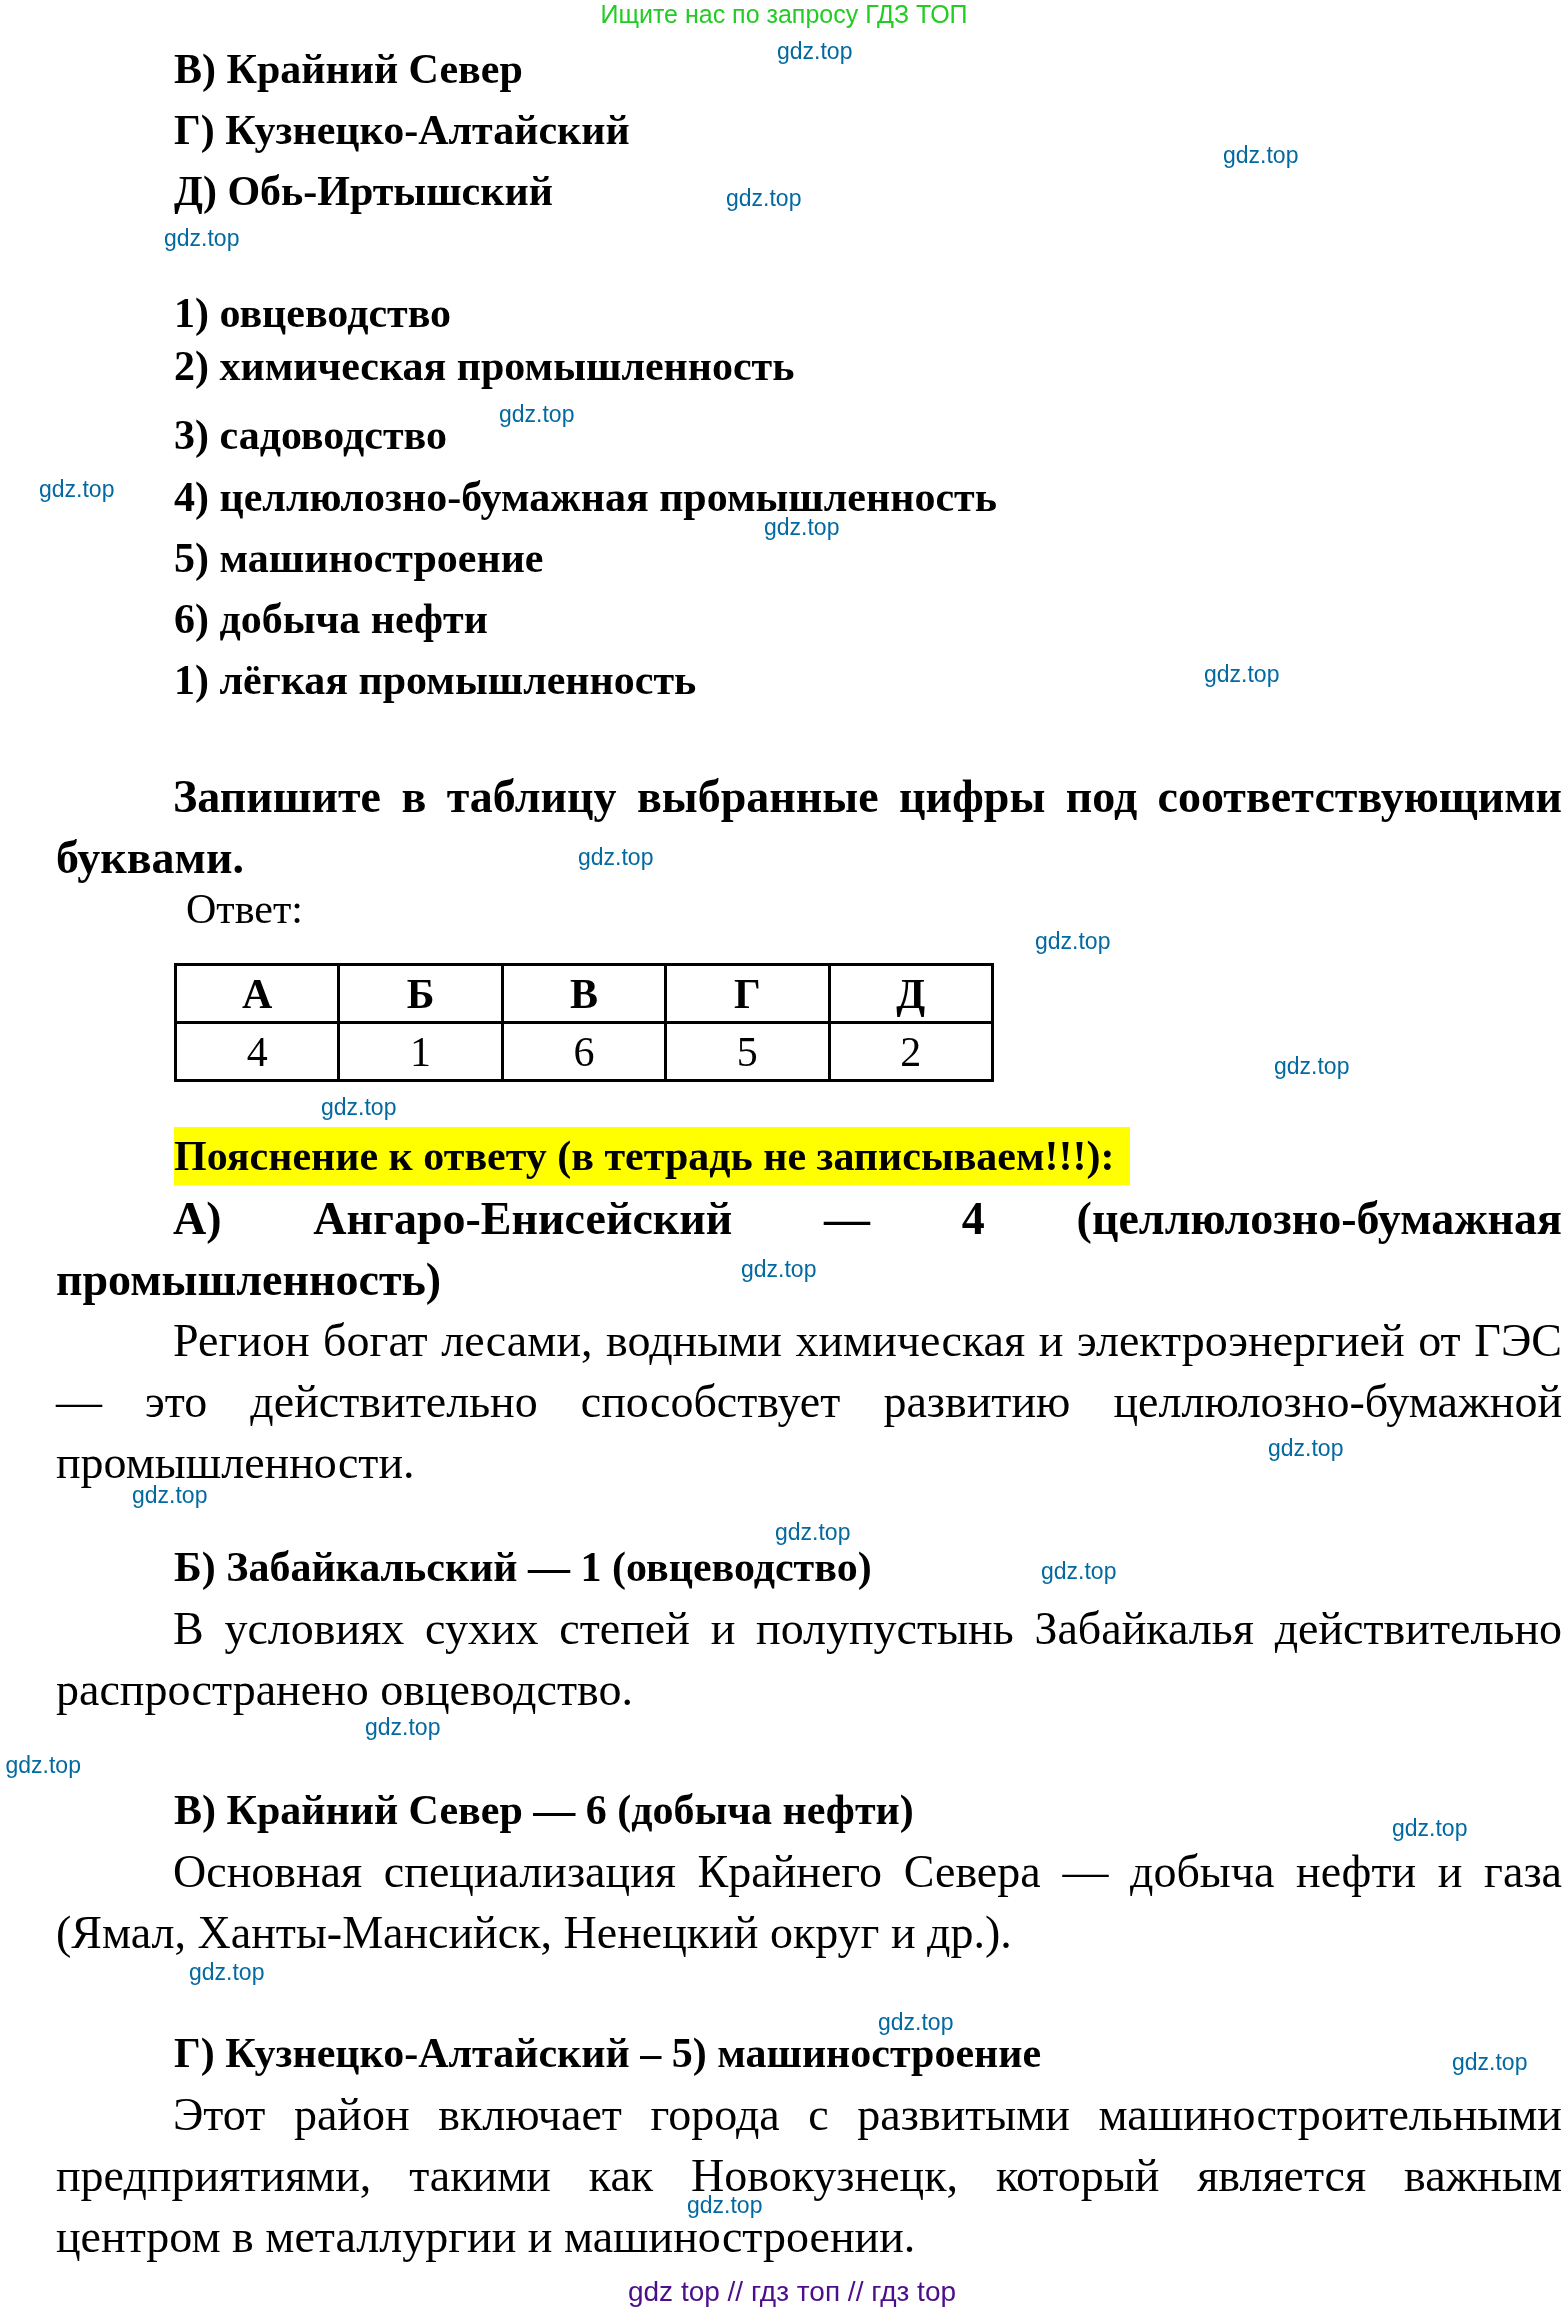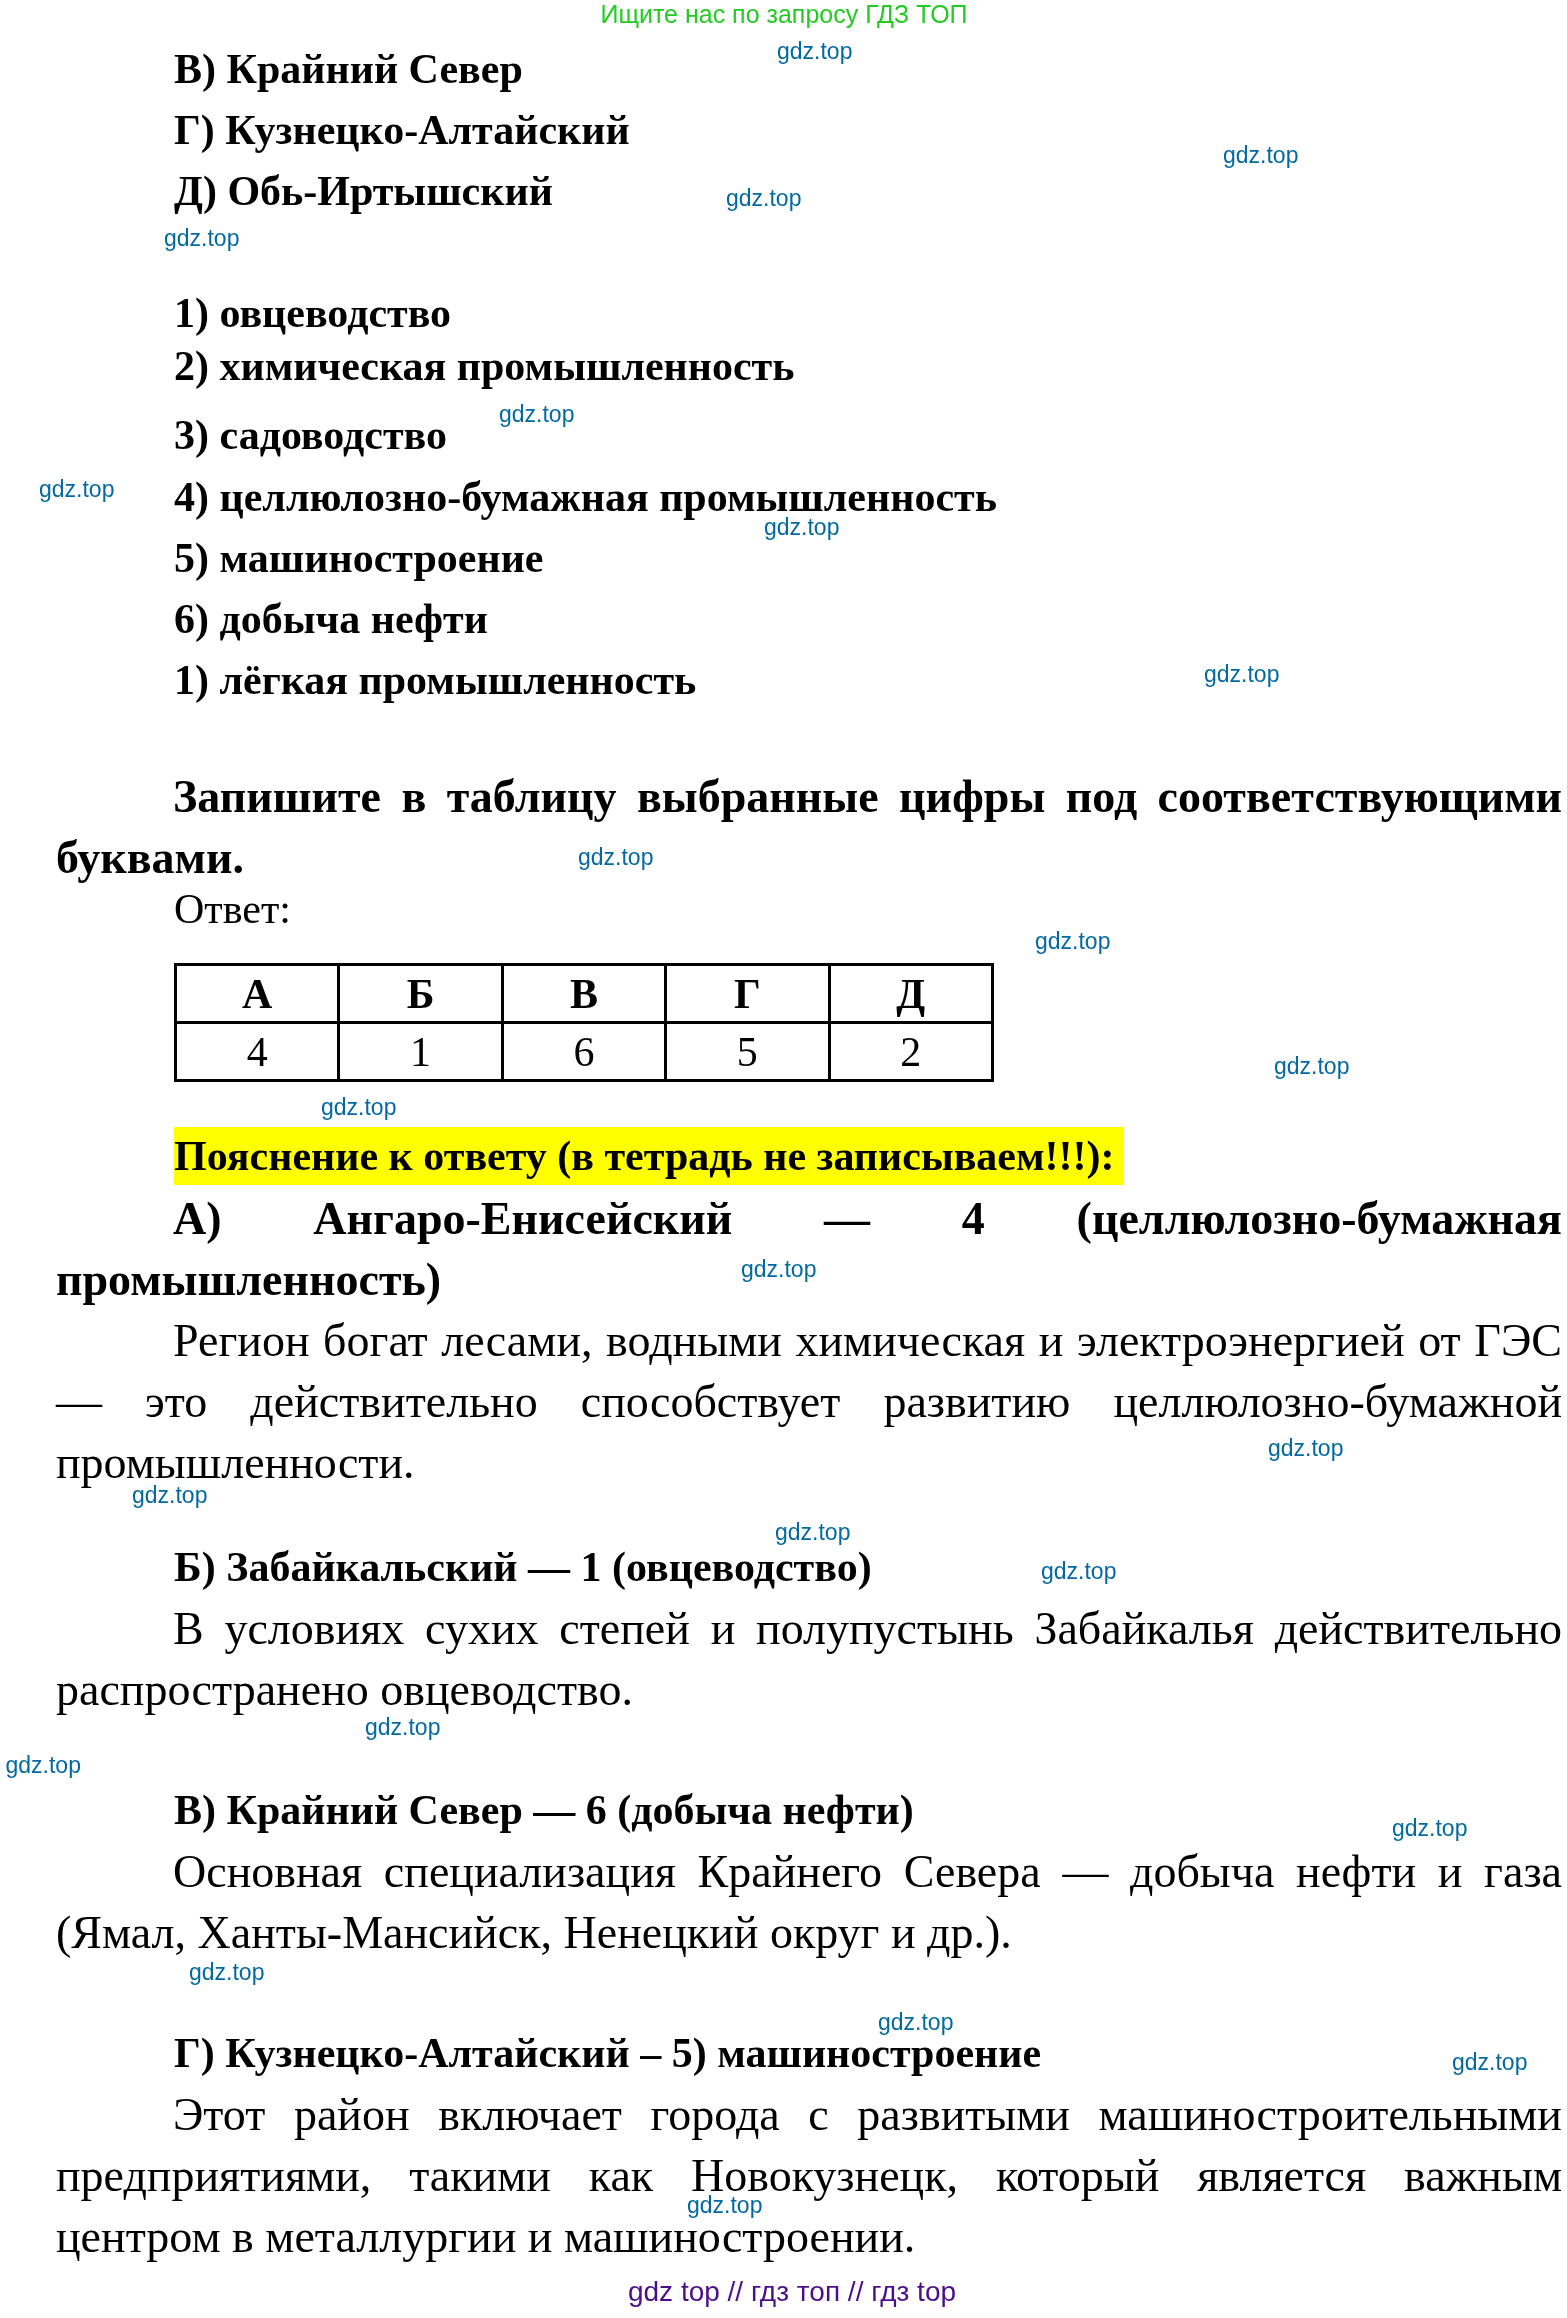--- a/index.html
+++ b/index.html
@@ -5,25 +5,25 @@
   html, body { margin:0; padding:0; background:#ffffff; }
   body { width:1568px; height:2319px; position:relative; overflow:hidden;
          font-family:"Liberation Serif", serif; color:#000; }
   .abs { position:absolute; white-space:nowrap; }
   .banner { font-family:"Liberation Sans", sans-serif; color:#22cc22; font-size:25px; left:0; width:1568px; text-align:center; top:0; }
   .bold { font-weight:bold; }
   .item { font-size:42px; font-weight:bold; left:174px;margin-top:6px; }
   .wm { font-family:"Liberation Sans", sans-serif; font-size:23px; color:#0369a1; }
   .para { position:absolute; left:56px; width:1506px; font-size:46px; line-height:61px; text-align:justify; text-align-last:left; }
   .ind { text-indent:117px; }
-  .answer-label { font-size:42px; left:174px; }
+  .answer-label { font-size:42px; left:186px; }
   table.ans { position:absolute; left:174px; top:963px; border-collapse:collapse; width:820px; }
   table.ans td { border:3.1px solid #000; height:55px; text-align:center; font-size:42px; padding:0; width:20%; }
   table.ans tr.hdr td { font-weight:bold; }
-  .hl { background:#ffff00; font-weight:bold; font-size:42px; left:174px; top:1127px; height:58px; line-height:58px; padding-right:8px; }
+  .hl { background:#ffff00; font-weight:bold; font-size:42px; left:174px; top:1127px; height:58px; line-height:58px; padding-right:15px; }
   .footer { font-family:"Liberation Sans", sans-serif; color:#4b0f8c; font-size:28px; left:0; width:1568px; text-align:center; top:2276px;padding-left:8px; }
 </style>
 </head>
 <body>
 
 <div class="abs banner">Ищите нас по запросу ГДЗ ТОП</div>
 
 <div class="abs item" style="top:39px">В) Крайний Север</div>
 <div class="abs item" style="top:100px">Г) Кузнецко-Алтайский</div>
 <div class="abs item" style="top:161px">Д) Обь-Иртышский</div>

